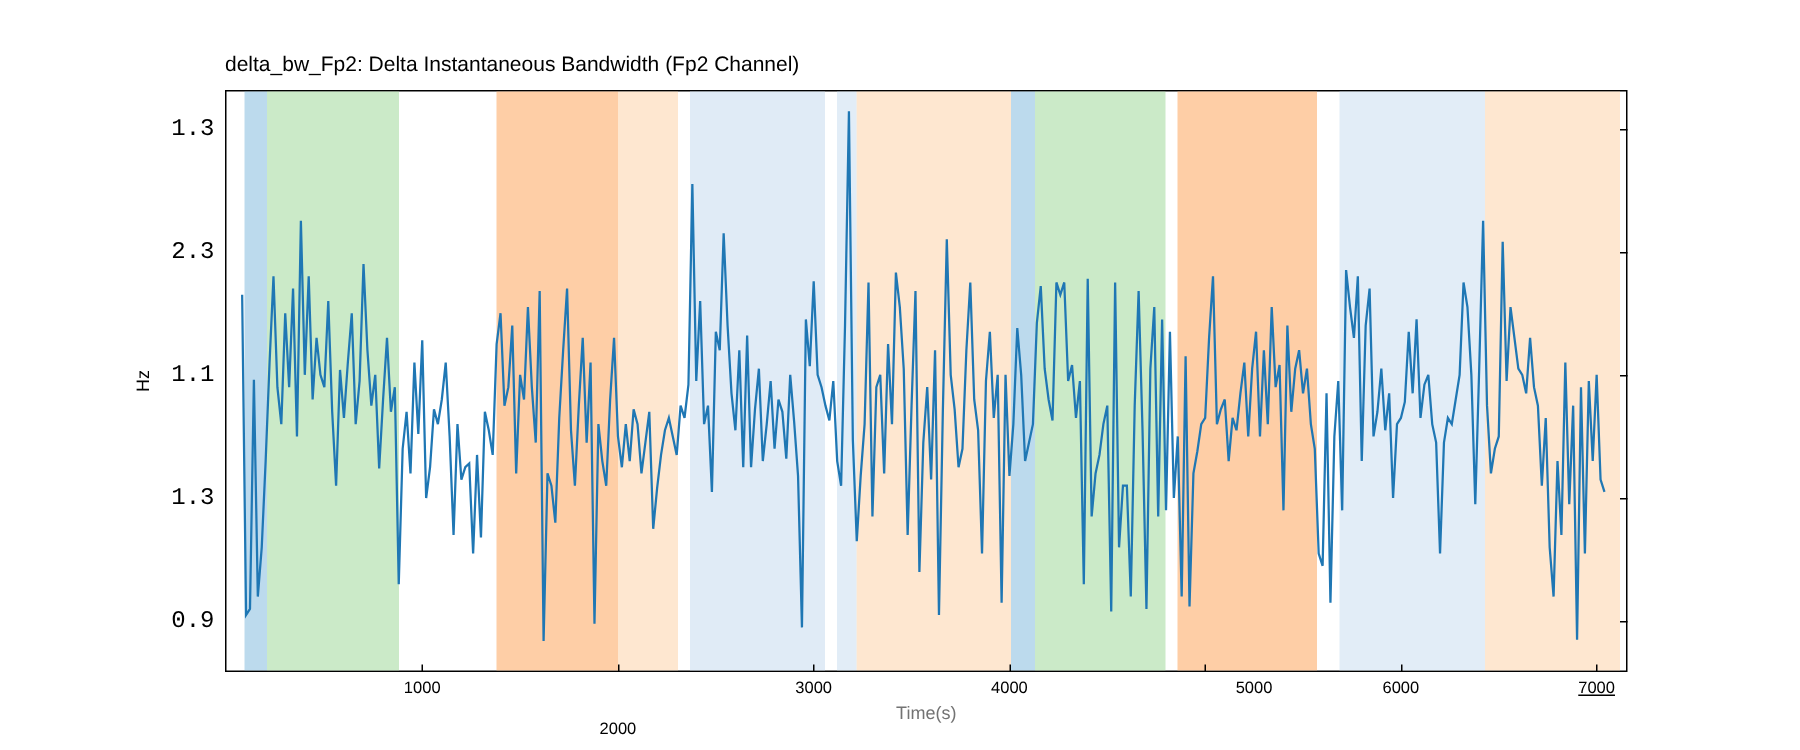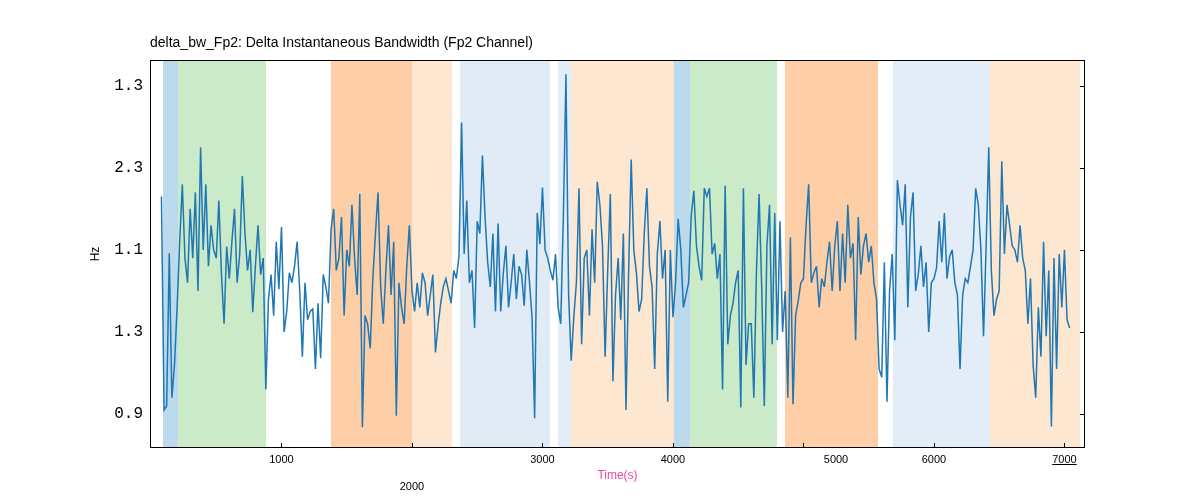--- a/index.html
+++ b/index.html
@@ -45,21 +45,21 @@
     transform: rotate(-90deg);
     white-space: nowrap;
   }
   .xlabel {
     position: absolute;
     bottom: 18px;
     left: 150px;
     width: 935px;
     text-align: center;
     font-size: 12px;
-    color: #ec4899;
+    color: #737373;
   }
   .ytick {
     position: absolute;
     right: 100%;
     font-size: 16px;
     color: #000;
     padding-right: 8px;
     transform: translateY(-50%);
     white-space: nowrap;
     font-family: Liberation Mono, monospace;

